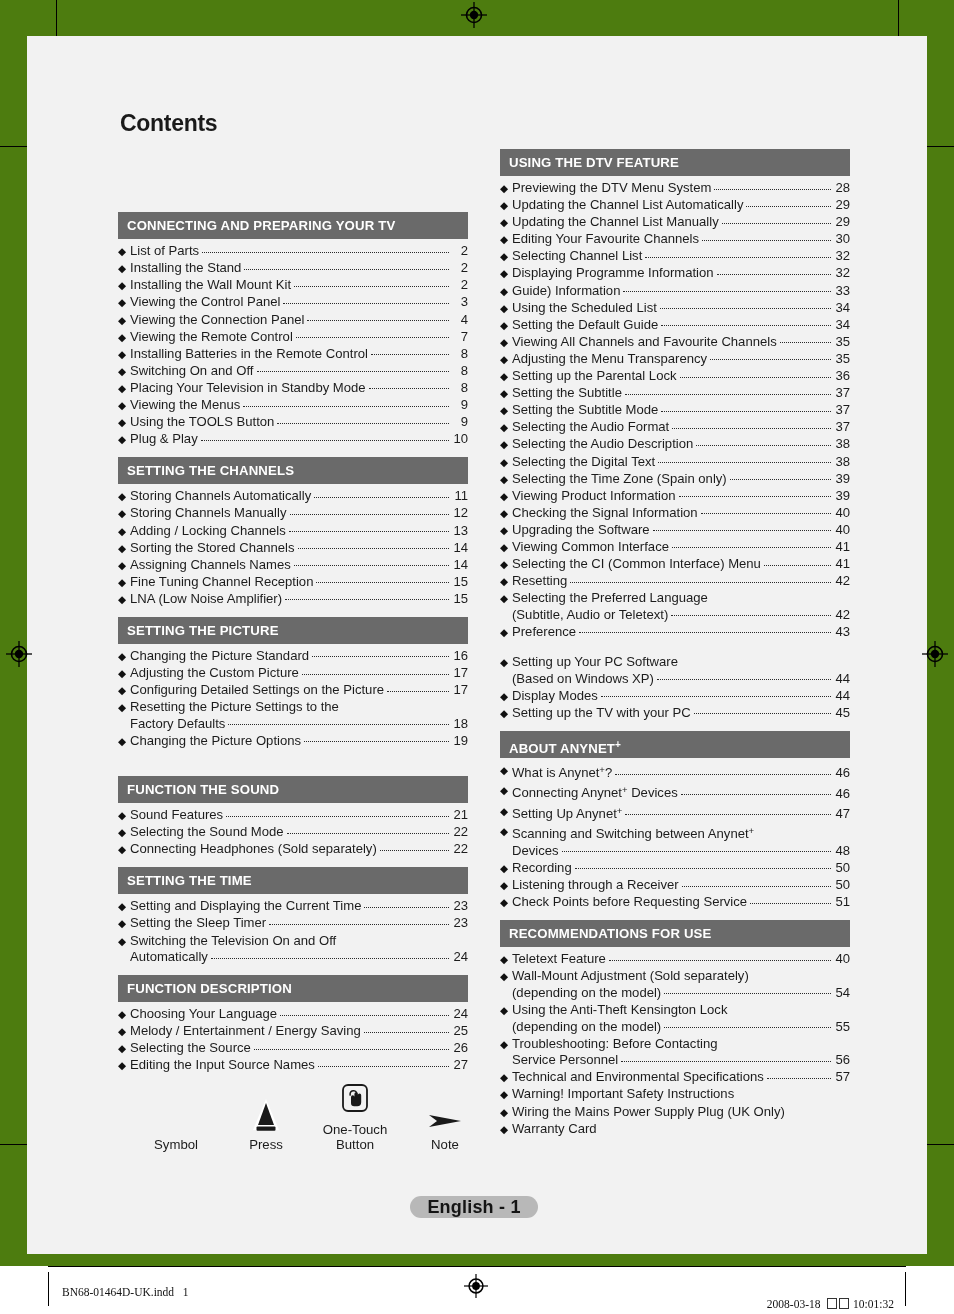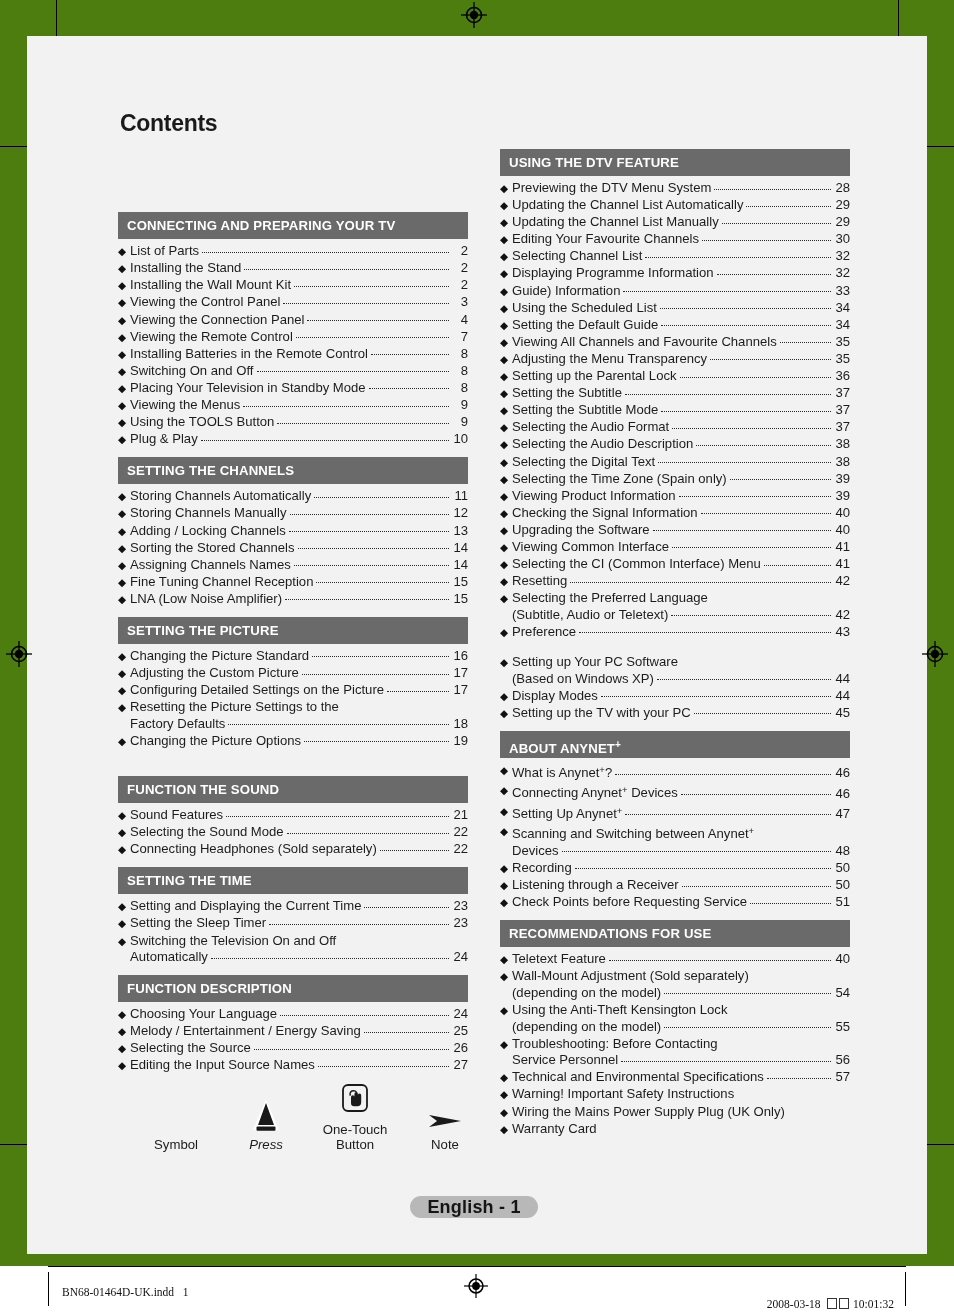--- a/index.html
+++ b/index.html
@@ -1152,21 +1152,21 @@
         </div>
     </div>
   </div>
 
   <div class="legend">
     <div class="legend-cell symbol-label" style="width:96px;">
       <div class="glyph"></div>
       <div class="cap">Symbol</div>
     </div>
 
-    <div class="legend-cell" style="width:84px;font-style:italic;">
+    <div class="legend-cell" style="width:84px;">
       <div class="glyph">
         <svg width="34" height="36" viewBox="0 0 34 36">
           <polygon points="17,2 30,33 4,33" fill="#fff"></polygon>
           <polygon points="17,6 25,28 9,28" fill="#1a1a1a"></polygon>
           <rect x="7.5" y="29.5" width="19" height="4.2" rx="1" fill="#1a1a1a"></rect>
         </svg>
       </div>
       <div class="cap">Press</div>
     </div>
 

